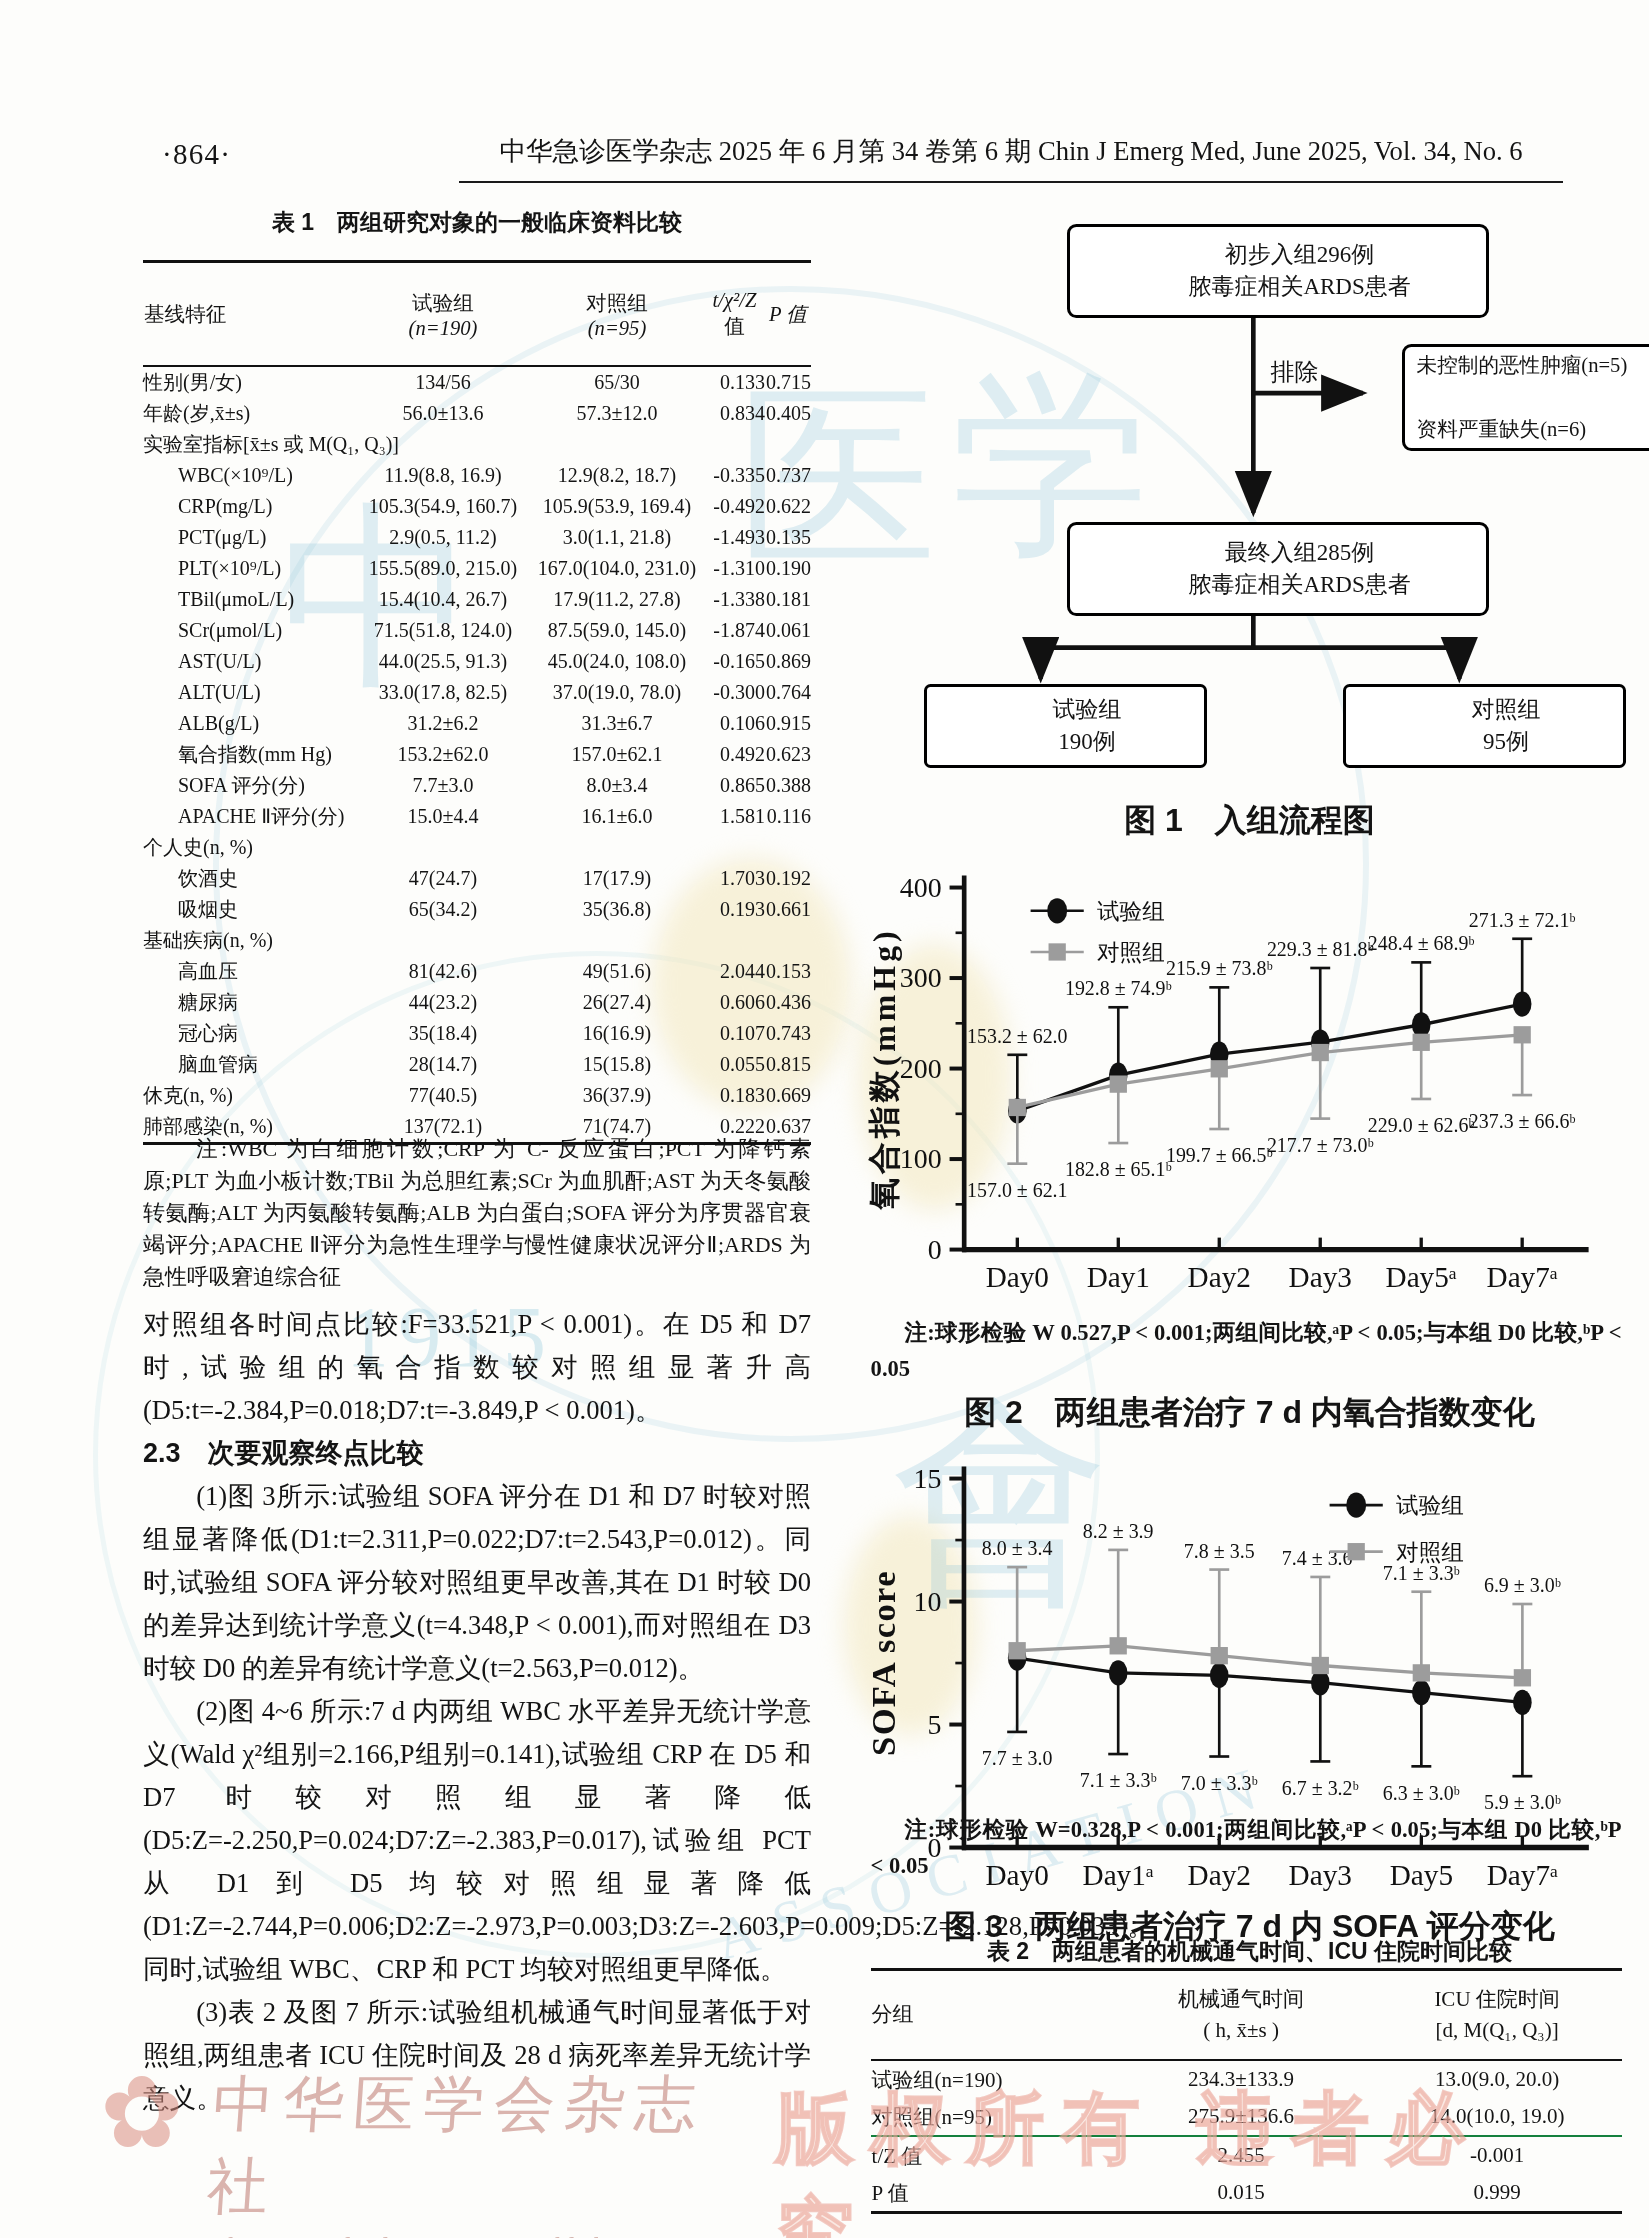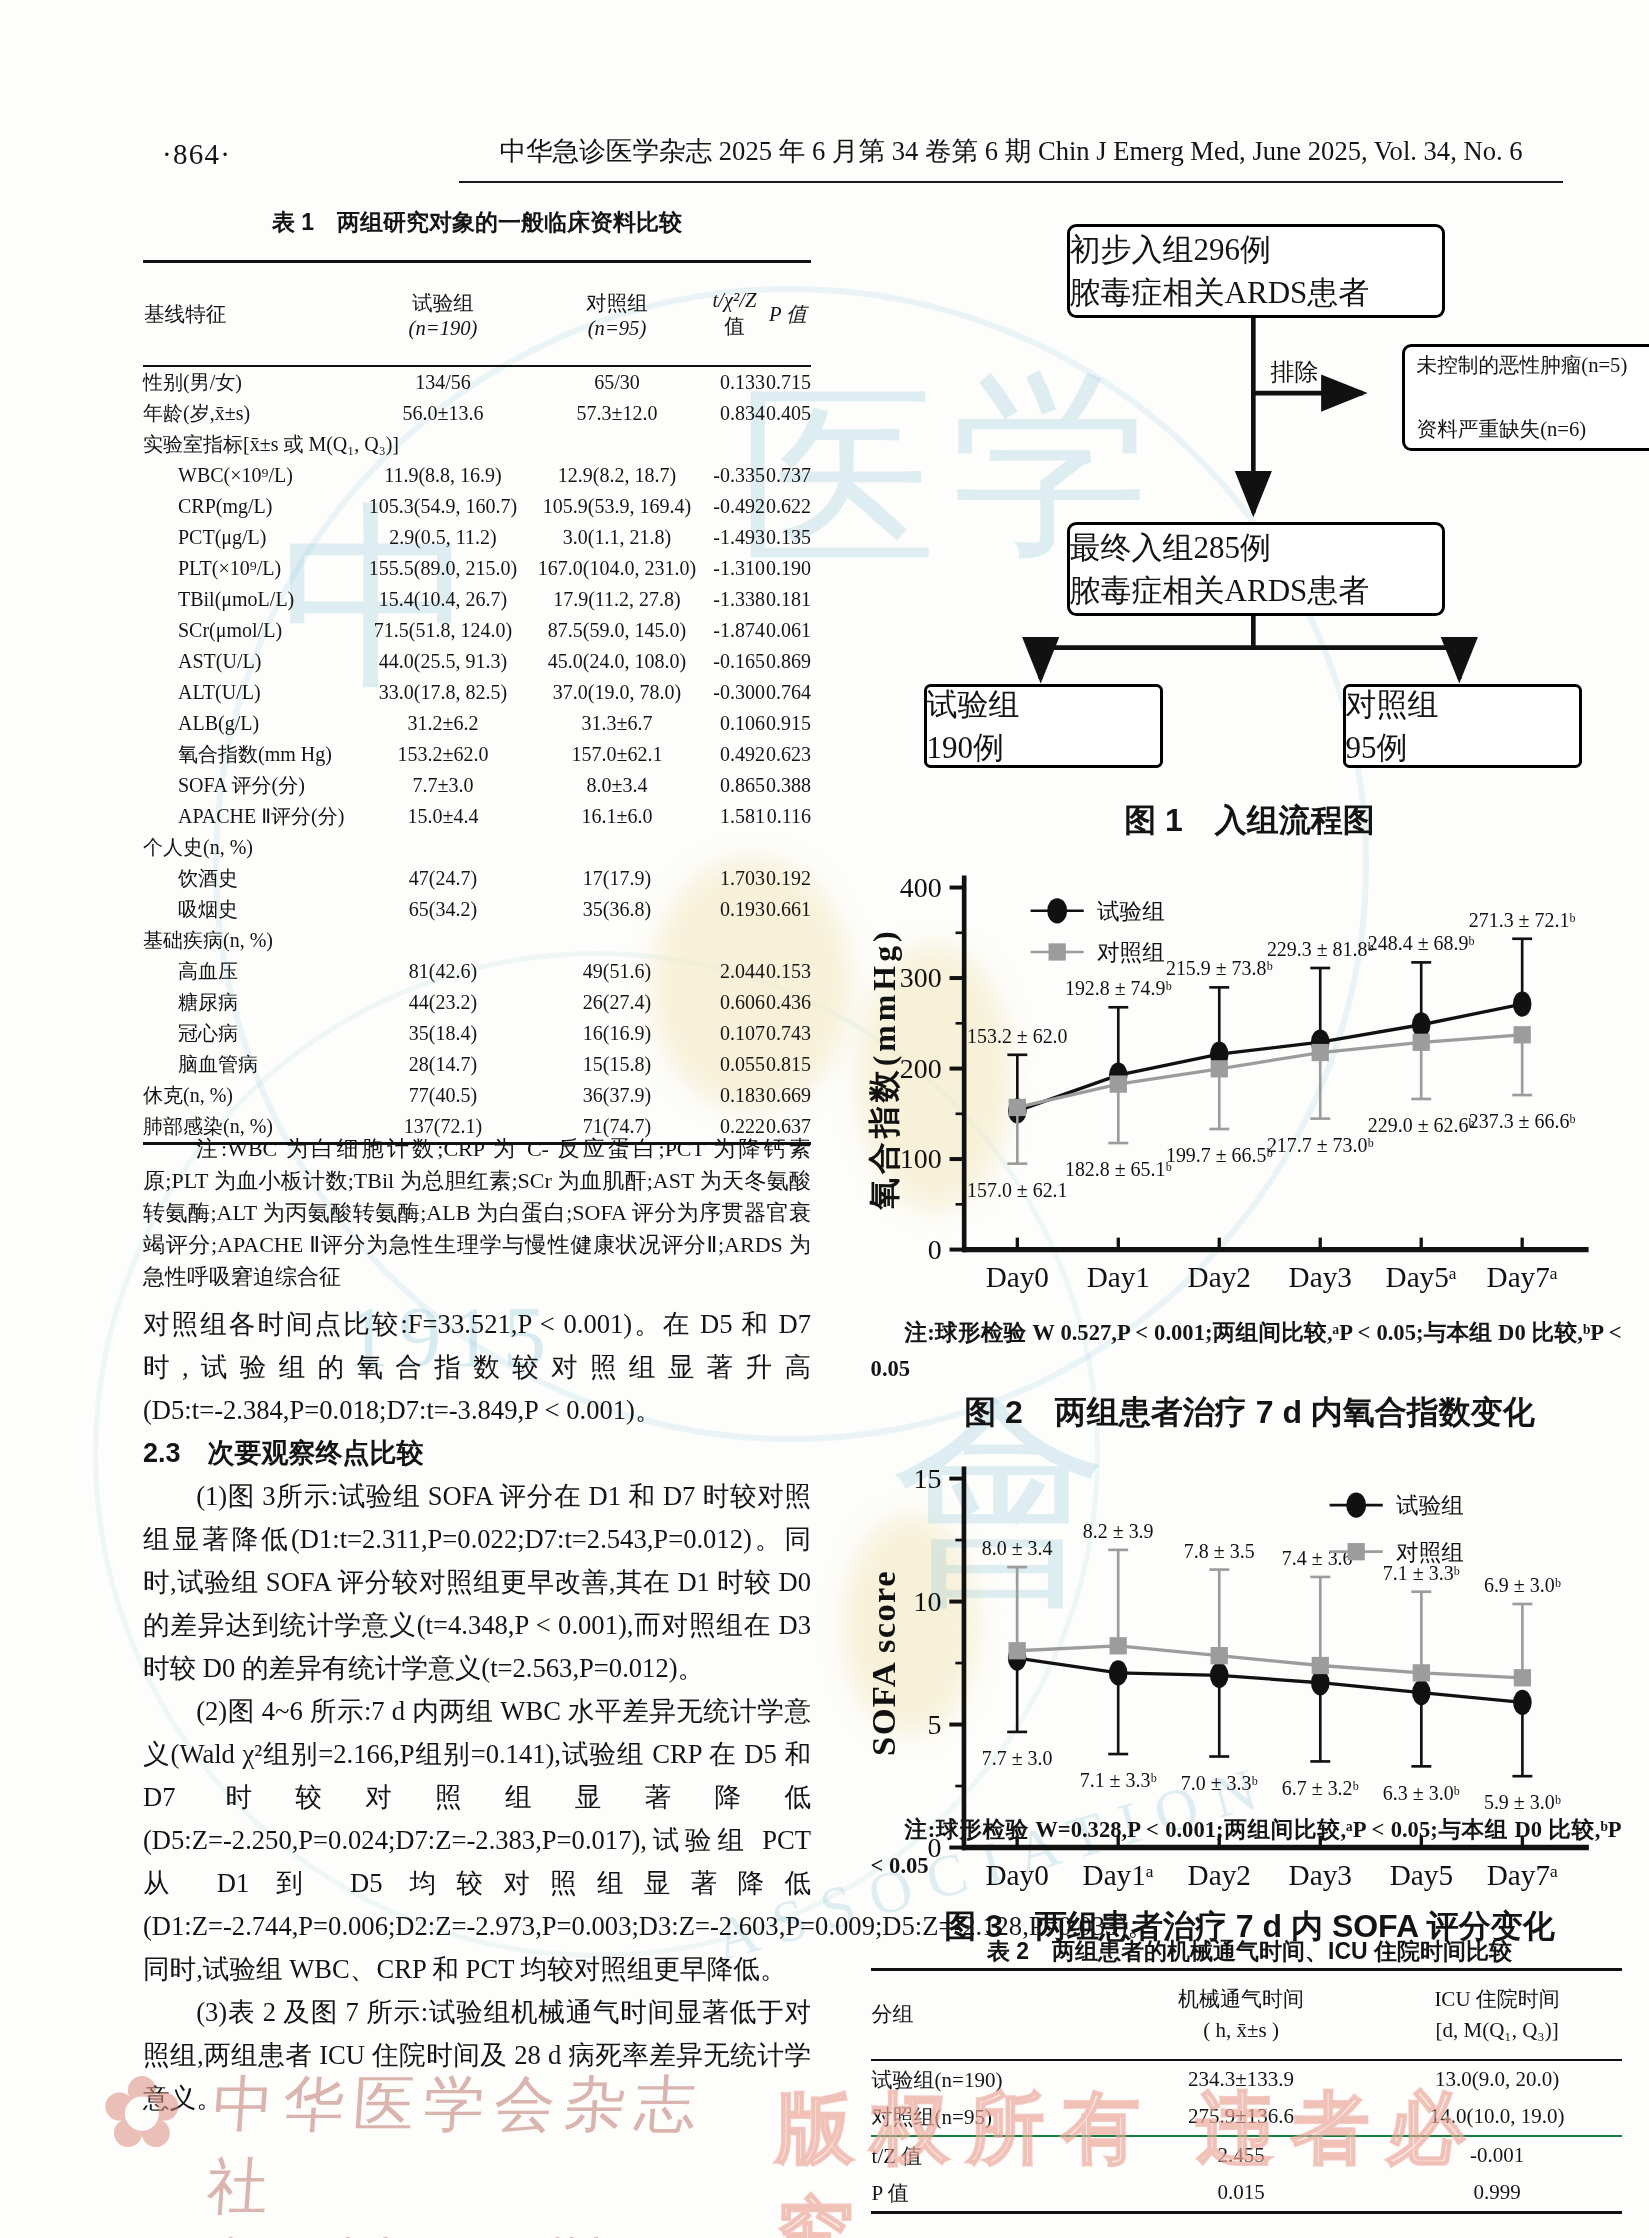--- a/index.html
+++ b/index.html
@@ -32,22 +32,22 @@
         text-align:justify;text-indent:2.4em;}
   
   .bodytxt{position:absolute;top:1096px;width:668px;font-size:26.6px;line-height:43px;text-align:justify;}
   .bodytxt p{margin:0;text-indent:2em;}
   .bodytxt p.noind{text-indent:0;}
   .bodytxt h3{margin:0;font-size:27px;line-height:43px;text-indent:0;}
   
   .flowwrap{position:absolute;left:6.6px;top:0;width:758px;height:505px;}
   .flowwrap svg{position:absolute;left:0;top:0;}
   .fbox{position:absolute;border:3.3px solid #000;border-radius:9.3px;background:#fff;
-        display:flex;flex-direction:column;align-items:flex-start;justify-content:center;
-        font-size:31px;line-height:1.4;text-align:center;}
+        display:flex;flex-direction:column;align-items:center;justify-content:center;
+        font-size:23px;line-height:1.4;text-align:center;padding-left:44px;}
   .fbox.small{font-size:20.6px;line-height:1.55;align-items:flex-start;padding-left:12px;}
   .flabel{position:absolute;font-size:24px;}
   
   .fig-note{font-size:22.6px;line-height:36px;text-align:justify;text-indent:1.5em;width:751px;font-weight:bold;}
   
   .tbl2{position:absolute;top:1749px;left:6.6px;width:751px;border-top:3.3px solid #111;border-bottom:3.3px solid #111;font-size:21px;}
   .tbl2 thead th{border-bottom:2px solid #111;font-weight:normal;height:86px;font-size:21px;line-height:1.5;}
   .tbl2 td{height:35px;text-align:center;}
   .tbl2 td:first-child{text-align:left;}
   .tbl2 tr.rule td{border-top:2px solid #15803d;}

